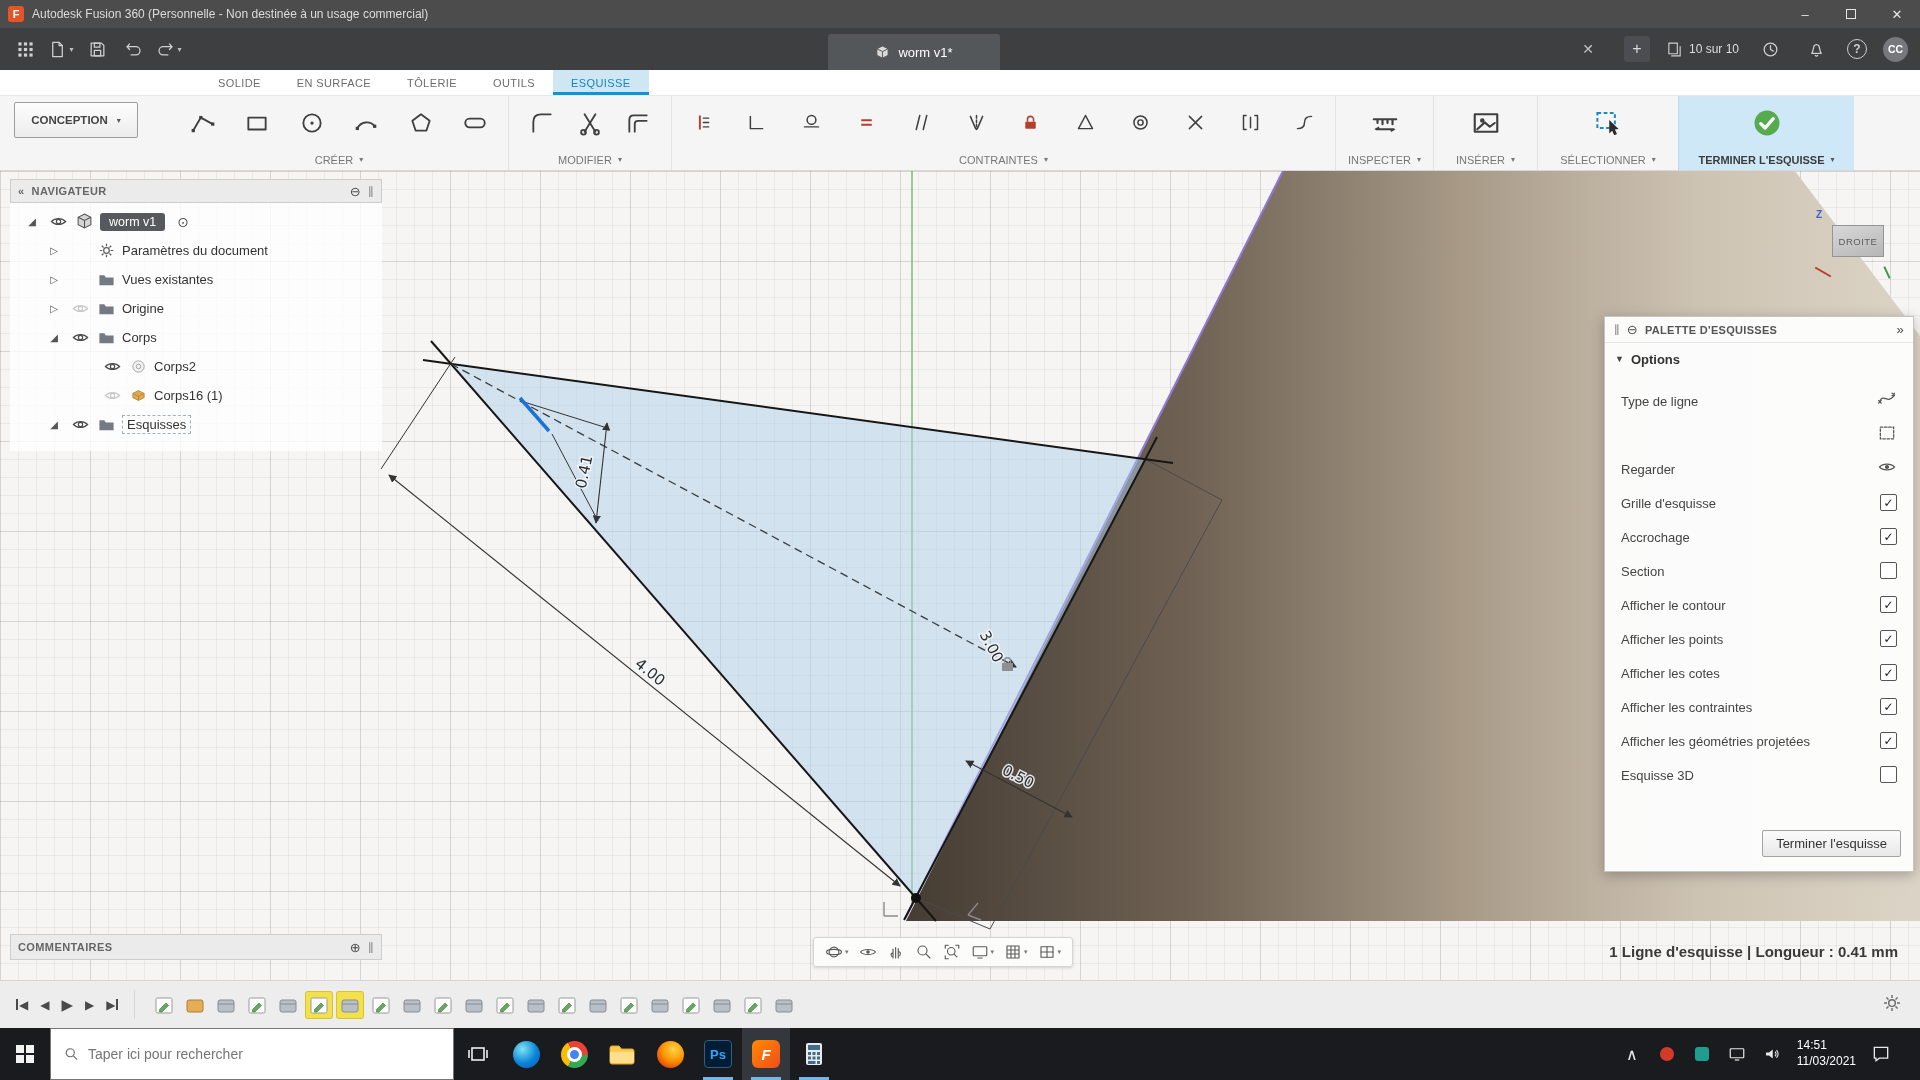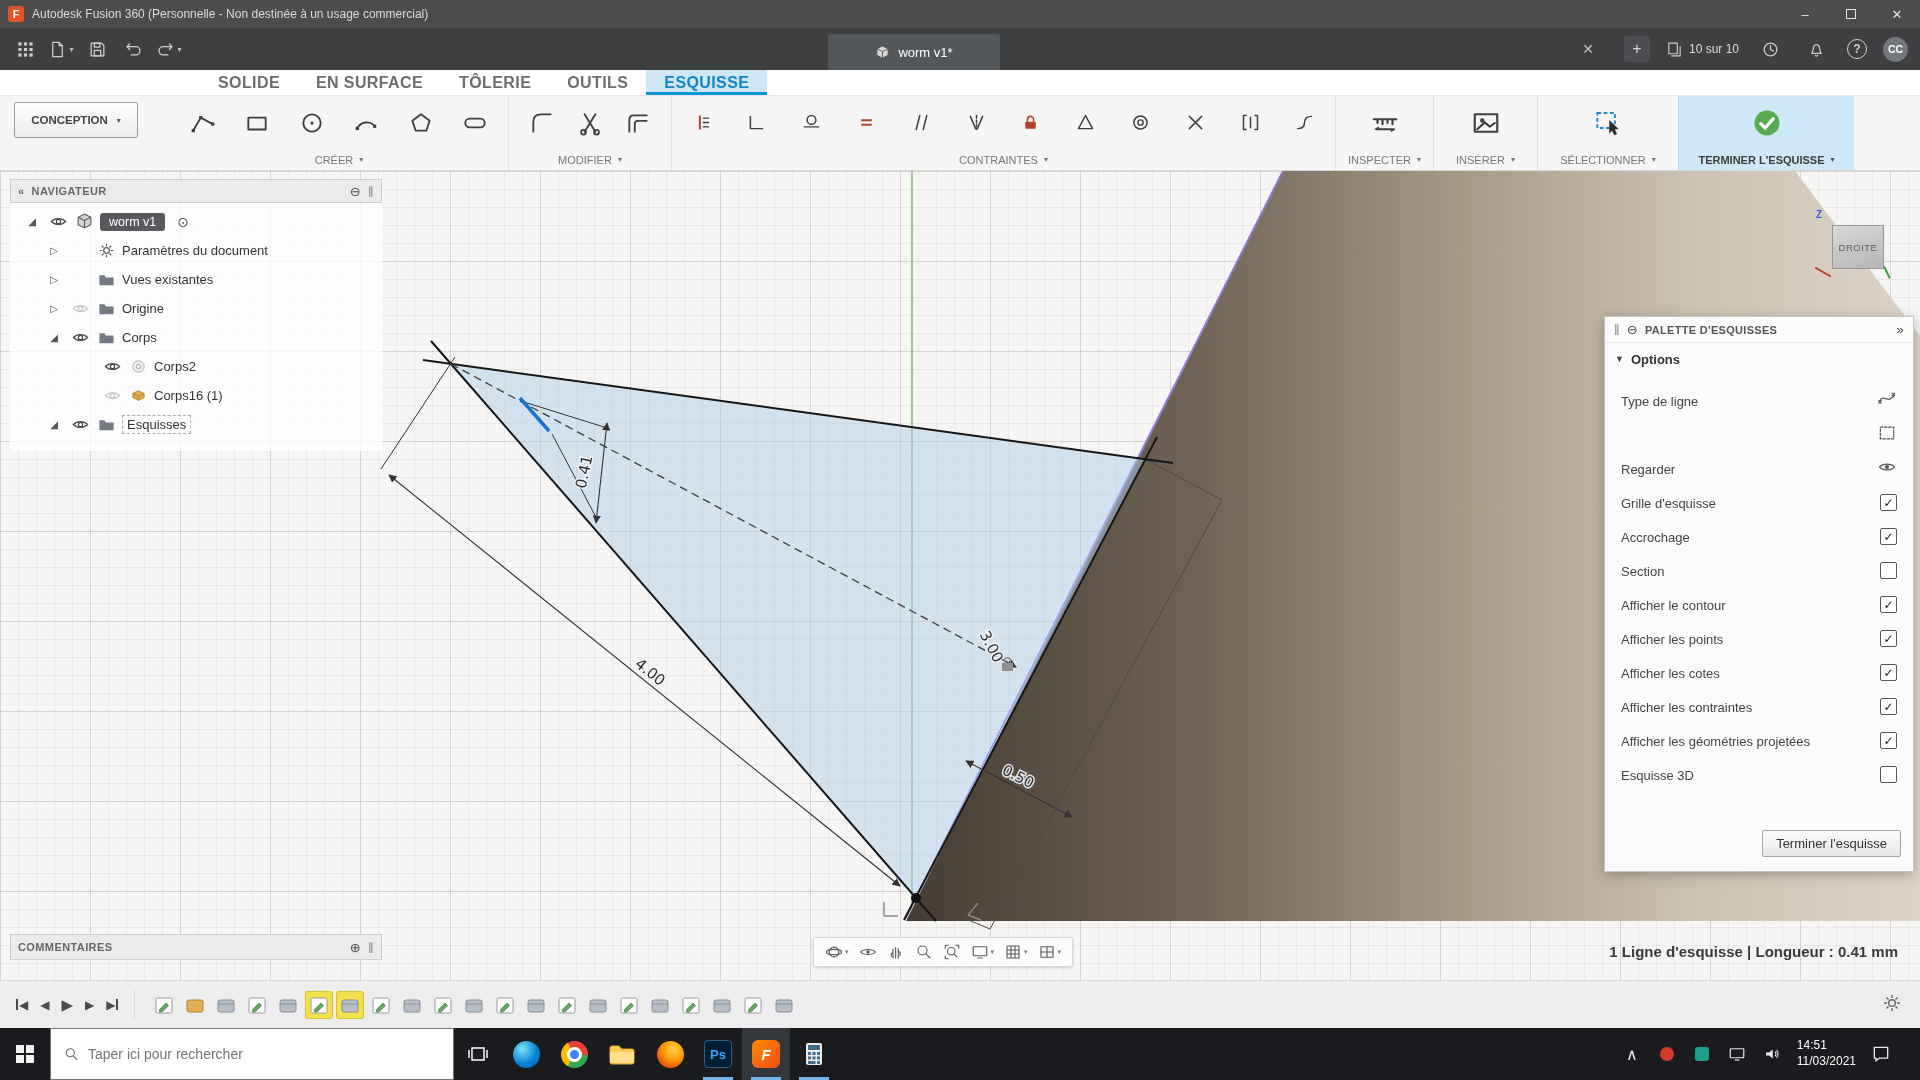--- a/index.html
+++ b/index.html
@@ -24,21 +24,21 @@
 .doc-tab{position:absolute;left:828px;top:6px;width:172px;height:36px;background:#54575a;border-radius:3px 3px 0 0;display:flex;align-items:center;justify-content:center;gap:8px;color:#fff;font-size:13px}
 .tb-right{margin-left:auto;display:flex;align-items:center;gap:16px;padding-right:12px}
 .plus-box{width:26px;height:26px;background:#4b4d50;border-radius:3px;display:flex;align-items:center;justify-content:center;font-size:16px;color:#d9d9d9}
 .jobs{display:flex;align-items:center;gap:6px;font-size:12px;color:#dedede}
 .help-circle{width:20px;height:20px;border:1.5px solid #cfcfcf;border-radius:50%;display:flex;align-items:center;justify-content:center;font-size:12px;font-weight:bold;color:#cfcfcf}
 .avatar{width:25px;height:25px;border-radius:50%;background:#75797d;color:#fff;font-size:10.5px;font-weight:bold;display:flex;align-items:center;justify-content:center}
 .close-doc{font-size:14px;color:#c3c3c3;margin-right:14px}
 
 
 .ribbon-tabs{height:26px;background:#ffffff;display:flex;align-items:stretch;padding-left:200px;border-bottom:1px solid #e6e6e6}
-.rtab{padding:0 18px;display:flex;align-items:center;font-size:16px;font-weight:bold;letter-spacing:.4px;color:#6d6d6d}
+.rtab{padding:0 18px;display:flex;align-items:center;font-size:11px;font-weight:normal;letter-spacing:.4px;color:#6d6d6d}
 .rtab.active{background:#cfe6f5;color:#1285c5;box-shadow:inset 0 -3px 0 #0a96d7}
 
 
 .ribbon{height:75px;background:#f5f5f5;position:relative;border-bottom:1px solid #d8d8d8}
 .workspace-btn{position:absolute;left:14px;top:6px;width:124px;height:36px;border:1px solid #9c9c9c;background:linear-gradient(#fdfdfd,#ececec);border-radius:2px;font-size:11.5px;font-weight:bold;color:#444;display:flex;align-items:center;justify-content:center;gap:7px}
 .grp{position:absolute;top:0;height:100%;display:flex;flex-direction:column;border-left:1px solid #e2e2e2}
 .grp-icons{flex:1;display:flex;align-items:center;justify-content:space-between;padding:4px 16px}
 .grp-label{height:21px;display:flex;align-items:center;justify-content:center;gap:4px;font-size:11px;color:#777}
 .rbtn{width:34px;height:40px;display:flex;align-items:center;justify-content:center;border-radius:3px}
 .rbtn svg{width:26px;height:26px}
@@ -86,21 +86,21 @@
 .nv svg{width:18px;height:18px}
 .nv .s{stroke:#5a5a5a;stroke-width:1.5}
 .nv .f{fill:#5a5a5a}
 .nv-caret{font-size:7px;color:#777}
 
 
 .status-info{position:absolute;right:22px;top:772px;font-size:15px;font-weight:bold;color:#3a3a3a}
 
 
 .viewcube{position:absolute;left:1832px;top:54px;width:52px;height:40px}
-.vc-face{width:52px;height:44px;background:linear-gradient(160deg,#d8d8d8,#b6b6b6);border:1px solid #949494;color:#5c5c5c;font-size:9.5px;display:flex;align-items:center;justify-content:center;letter-spacing:.5px}
+.vc-face{width:52px;height:32px;background:linear-gradient(160deg,#d8d8d8,#b6b6b6);border:1px solid #949494;color:#5c5c5c;font-size:9.5px;display:flex;align-items:center;justify-content:center;letter-spacing:.5px}
 .vc-z{position:absolute;left:-16px;top:-16px;color:#3a5fd9;font-size:10px;font-weight:bold}
 .vc-red{position:absolute;left:-18px;bottom:-8px;width:18px;height:2px;background:#c0392b;transform:rotate(30deg)}
 .vc-green{position:absolute;right:-4px;bottom:-14px;width:2px;height:13px;background:#3f9b3f;transform:rotate(-25deg)}
 
 
 .palette{position:absolute;left:1604px;top:145px;width:310px;height:556px;background:rgba(253,253,253,.97);border:1px solid #c4c4c4;box-shadow:0 3px 12px rgba(0,0,0,.25);display:flex;flex-direction:column}
 .pal-header{height:26px;display:flex;align-items:center;gap:7px;padding:0 9px;font-size:11px;font-weight:bold;color:#555;letter-spacing:.3px;border-bottom:1px solid #e6e6e6}
 .pal-section{height:32px;display:flex;align-items:center;gap:7px;padding:0 10px;font-size:13px;font-weight:bold;color:#333}
 .pal-rows{flex:none}
 .pal-row{height:34px;display:flex;align-items:flex-end;padding:0 16px 0 16px;font-size:13px;color:#444}

